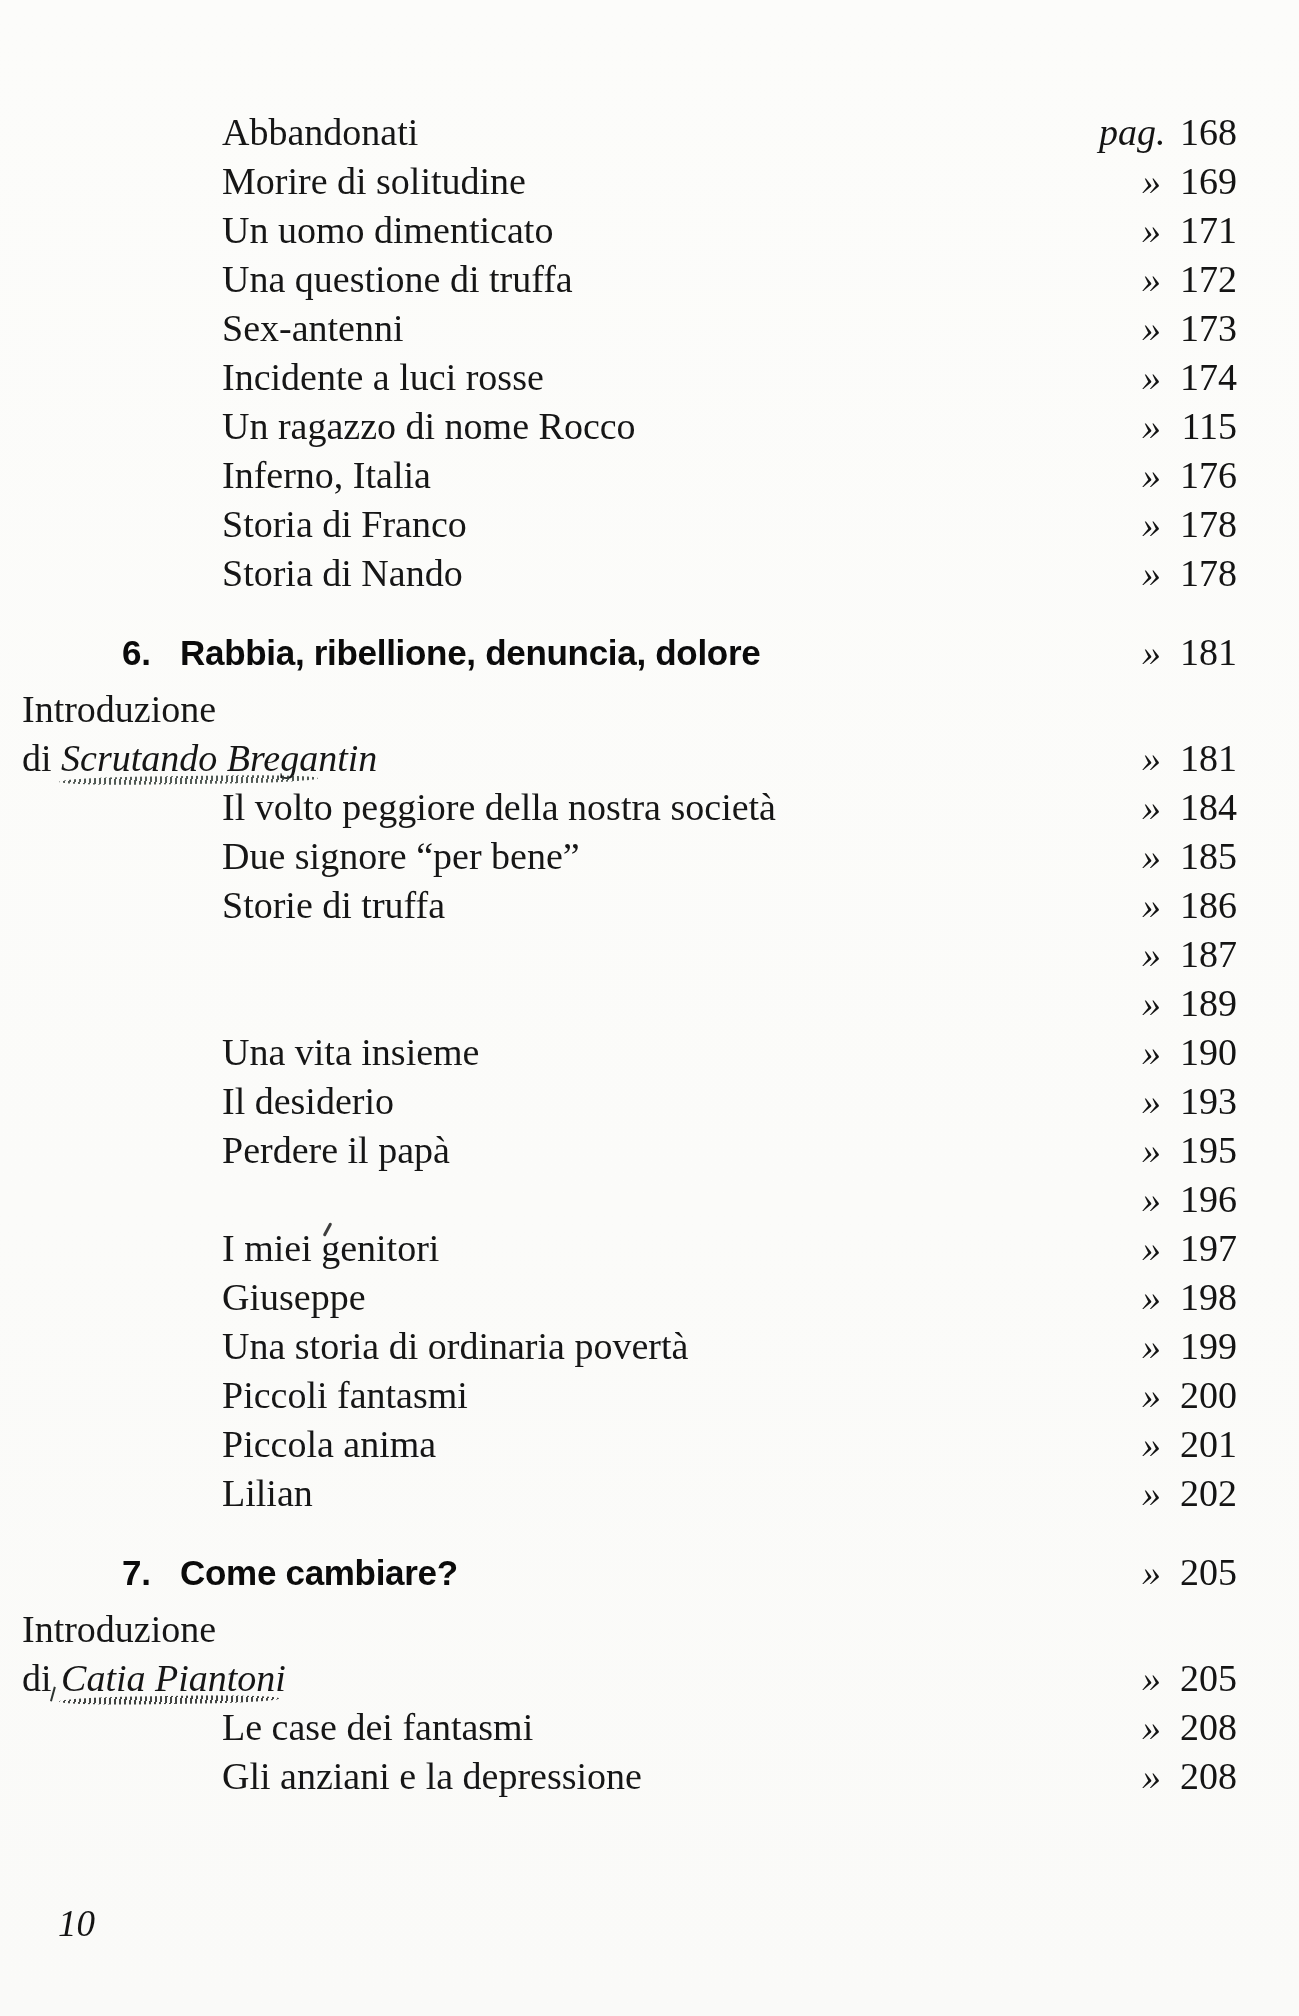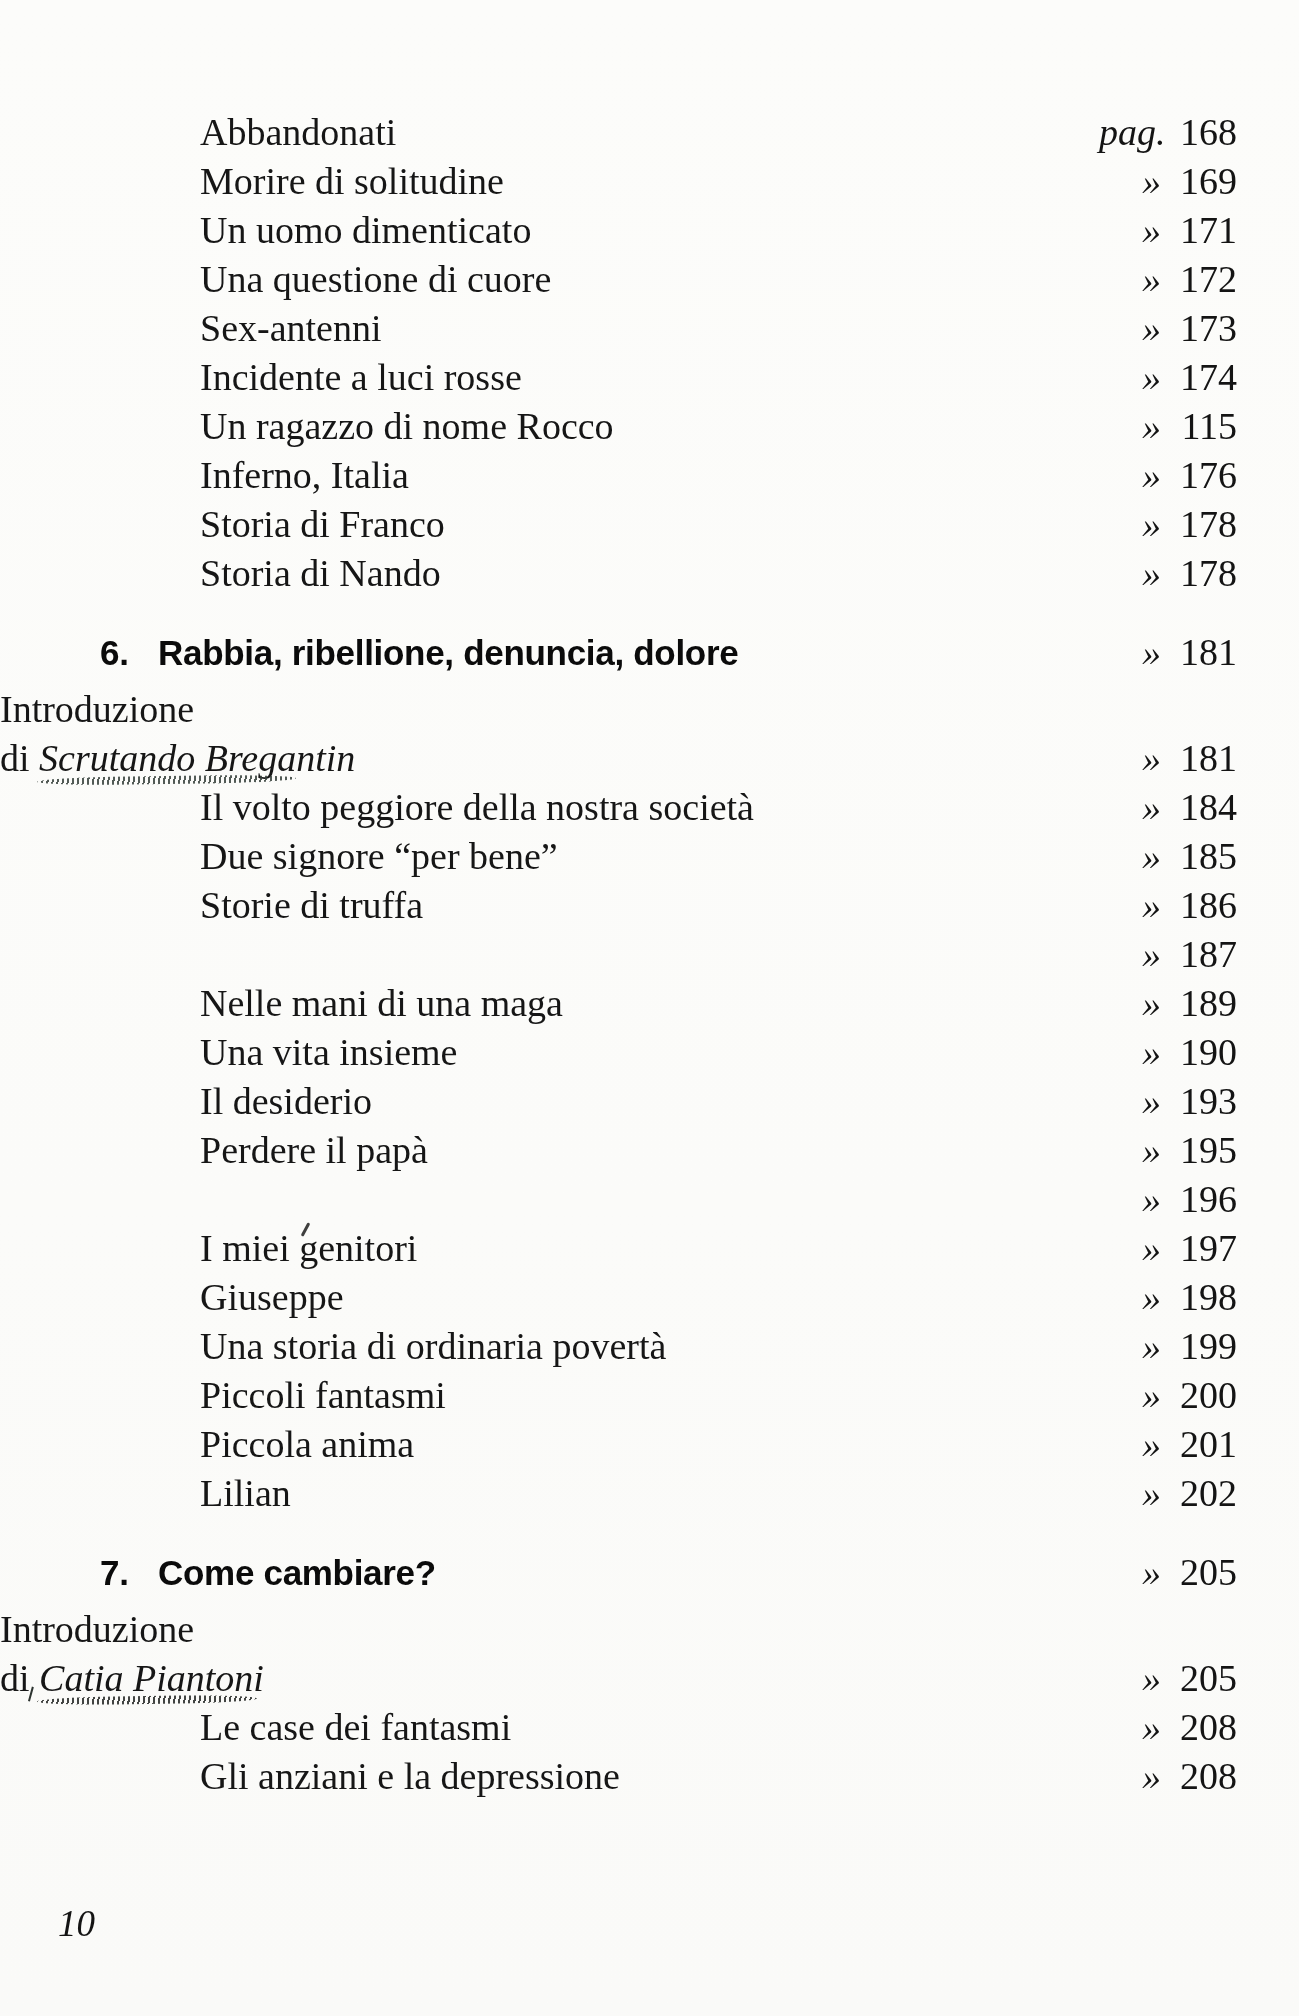--- a/index.html
+++ b/index.html
@@ -2,21 +2,21 @@
 <html><head>
 <meta charset="utf-8">
 <style>
   html,body{margin:0;padding:0;}
   body{width:1299px;height:2016px;background:#fbfbf9;overflow:hidden;}
   .page{position:relative;width:1299px;height:2016px;
         background:linear-gradient(180deg,#fcfcfa 0%,#fbfbf9 60%,#fafaf8 100%);
         font-family:"Liberation Serif",serif;color:#161616;}
   .toc{padding:108px 62px 0 0;}
   .row{display:flex;align-items:flex-start;height:49px;line-height:49px;
-       font-size:38px;white-space:nowrap;}
+       font-size:38px;white-space:nowrap;margin-left:22px;}
   .row--entry{padding-left:200px;}
   .row--intro,.row--intro_author{}
   .row--intro{margin-top:8px;}
   .row--section{padding-left:100px;margin-top:30px;
        font-family:"Liberation Sans",sans-serif;font-weight:bold;
        font-size:35px;letter-spacing:-0.3px;color:#0b0b0b;}
   .sec-num{display:inline-block;width:58px;}
   .title-wrap{position:relative;}
   .prefix{font-style:normal;}
   .name{font-style:italic;position:relative;}
@@ -64,21 +64,21 @@
   <div class="row row--entry">
 
     <span class="title-wrap"><span class="plain">Un uomo dimenticato</span></span>
     <span class="spacer"></span>
     <span class="mark">»</span>
     <span class="page-num">171</span>
   </div>
 
   <div class="row row--entry">
 
-    <span class="title-wrap"><span class="plain">Una questione di cuore</span></span>
+    <span class="title-wrap"><span class="plain">Una questione di truffa</span></span>
     <span class="spacer"></span>
     <span class="mark">»</span>
     <span class="page-num">172</span>
   </div>
 
   <div class="row row--entry">
 
     <span class="title-wrap"><span class="plain">Sex-antenni</span></span>
     <span class="spacer"></span>
     <span class="mark">»</span>
@@ -174,21 +174,20 @@
 
   <div class="row row--entry">
 
     <span class="spacer"></span>
     <span class="mark">»</span>
     <span class="page-num">187</span>
   </div>
 
   <div class="row row--entry">
 
-    <span class="title-wrap"><span class="plain">Nelle mani di una maga</span></span>
     <span class="spacer"></span>
     <span class="mark">»</span>
     <span class="page-num">189</span>
   </div>
 
   <div class="row row--entry">
 
     <span class="title-wrap"><span class="plain">Una vita insieme</span></span>
     <span class="spacer"></span>
     <span class="mark">»</span>

